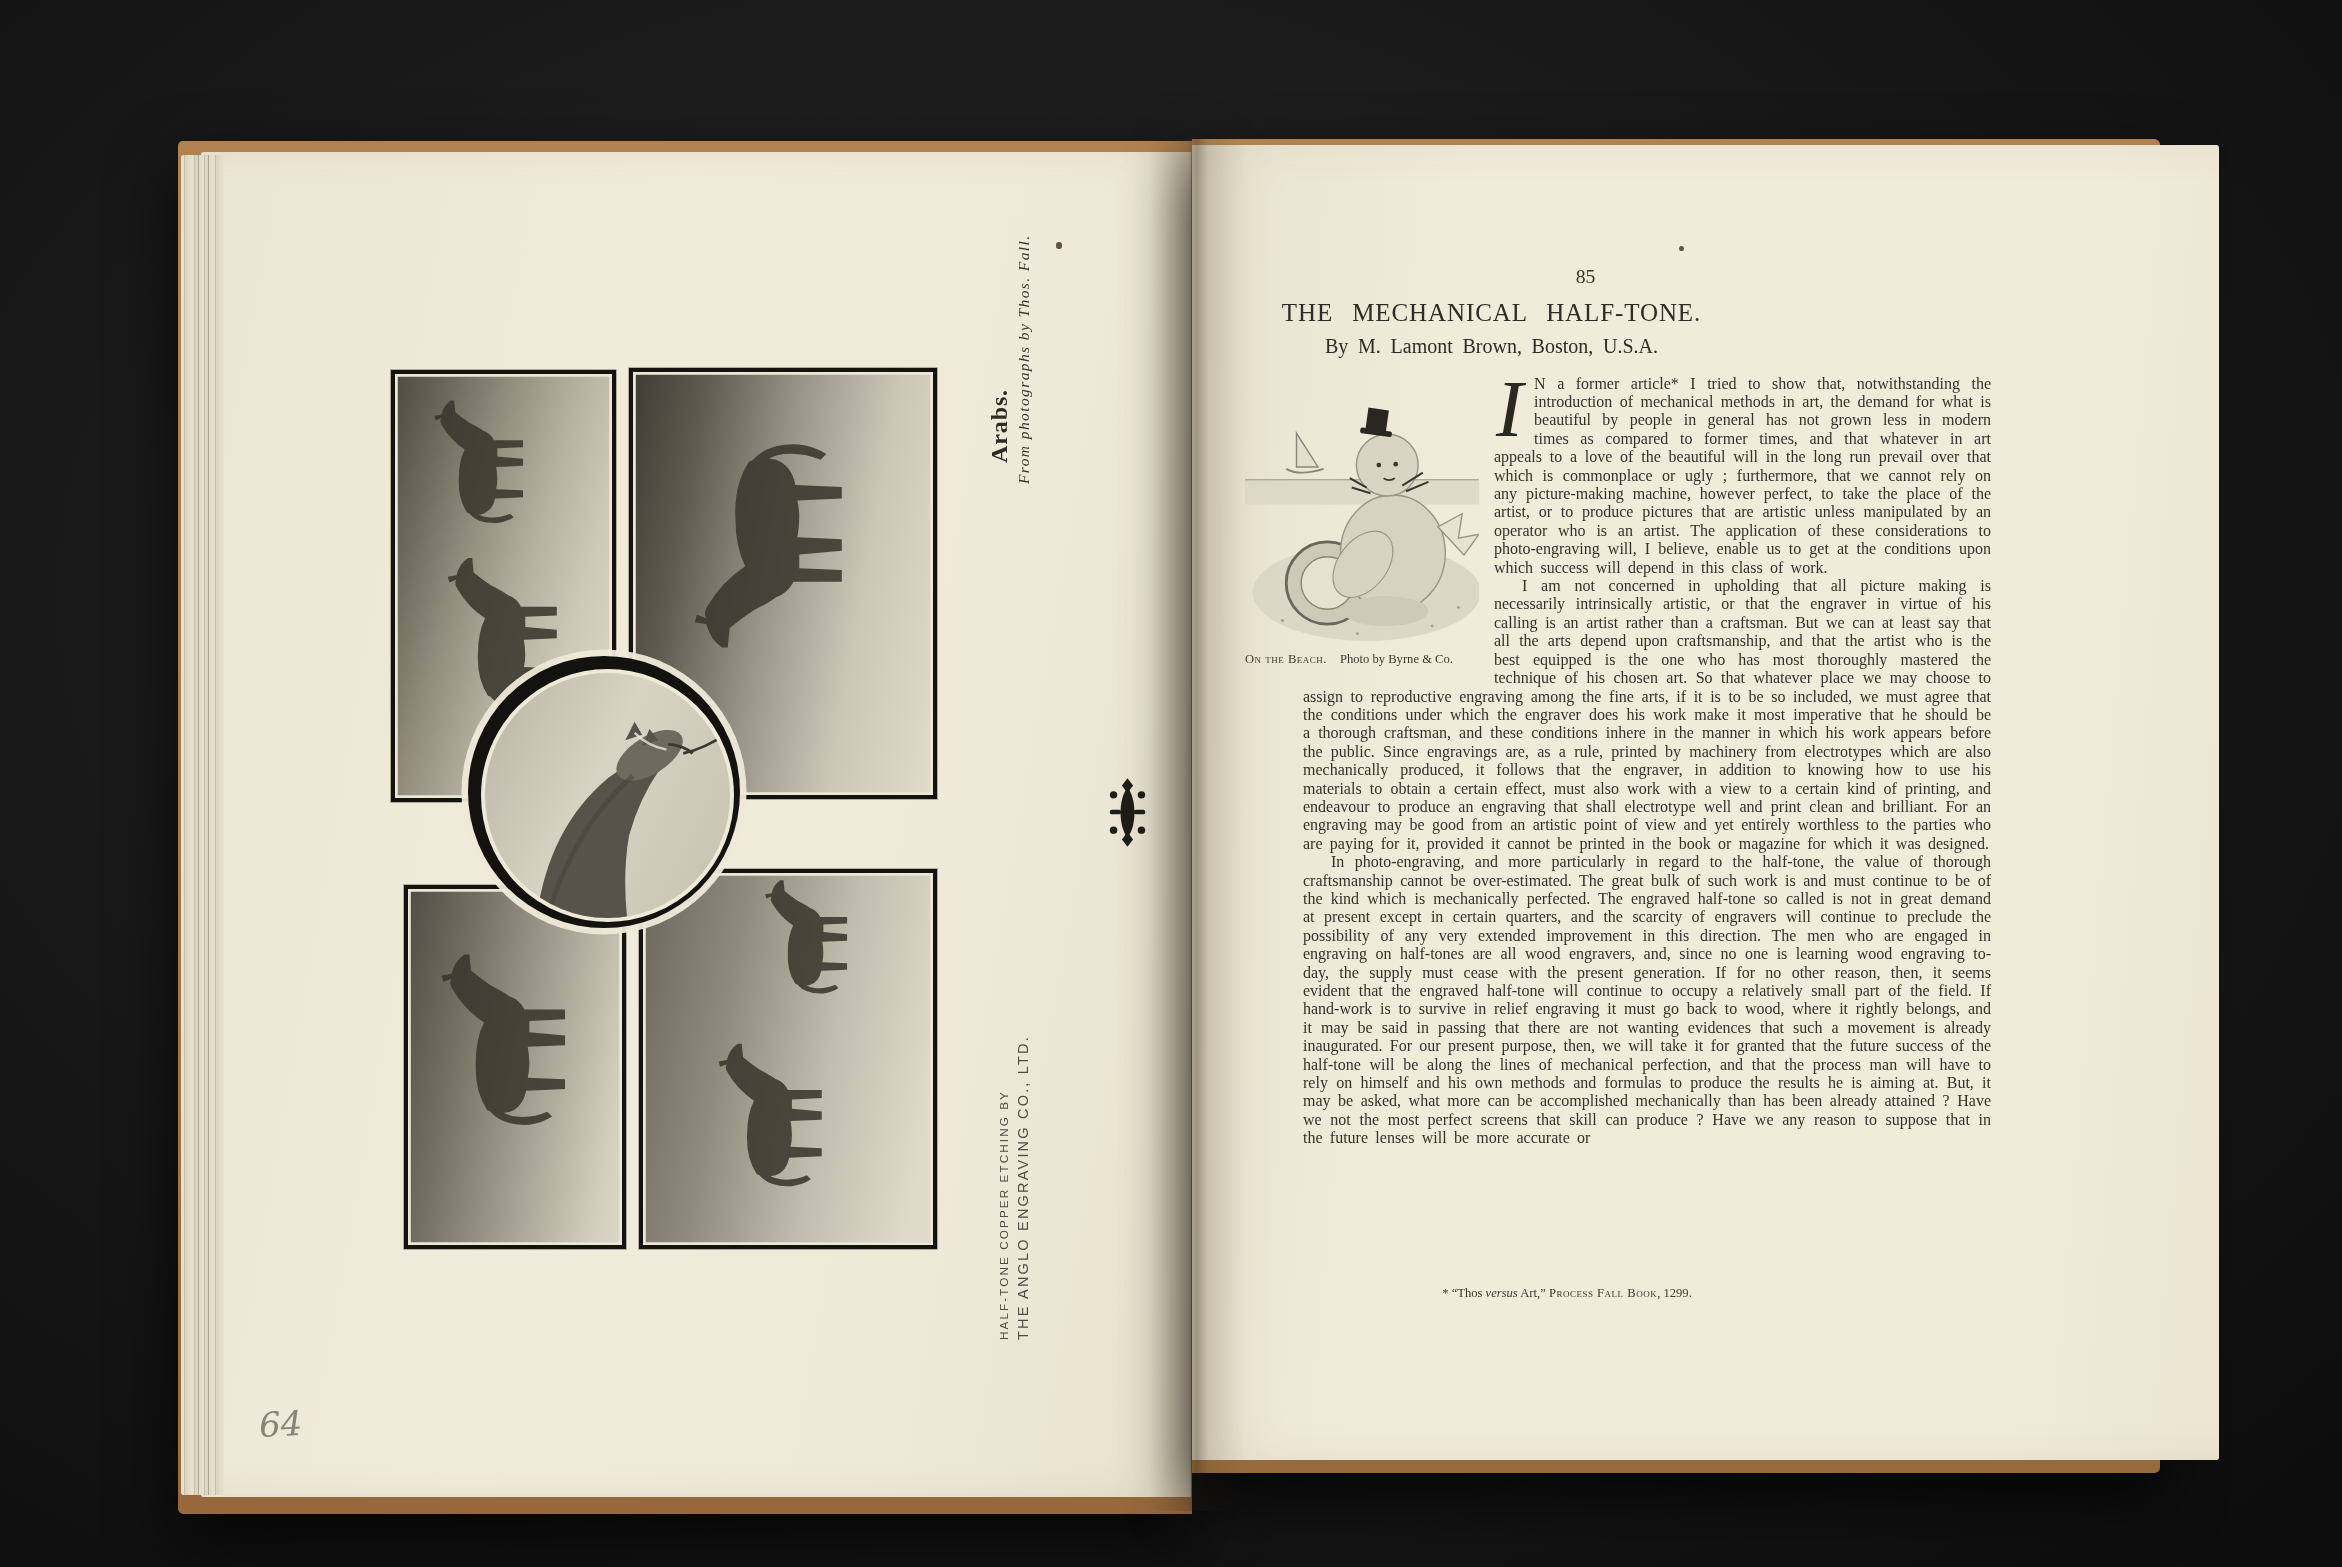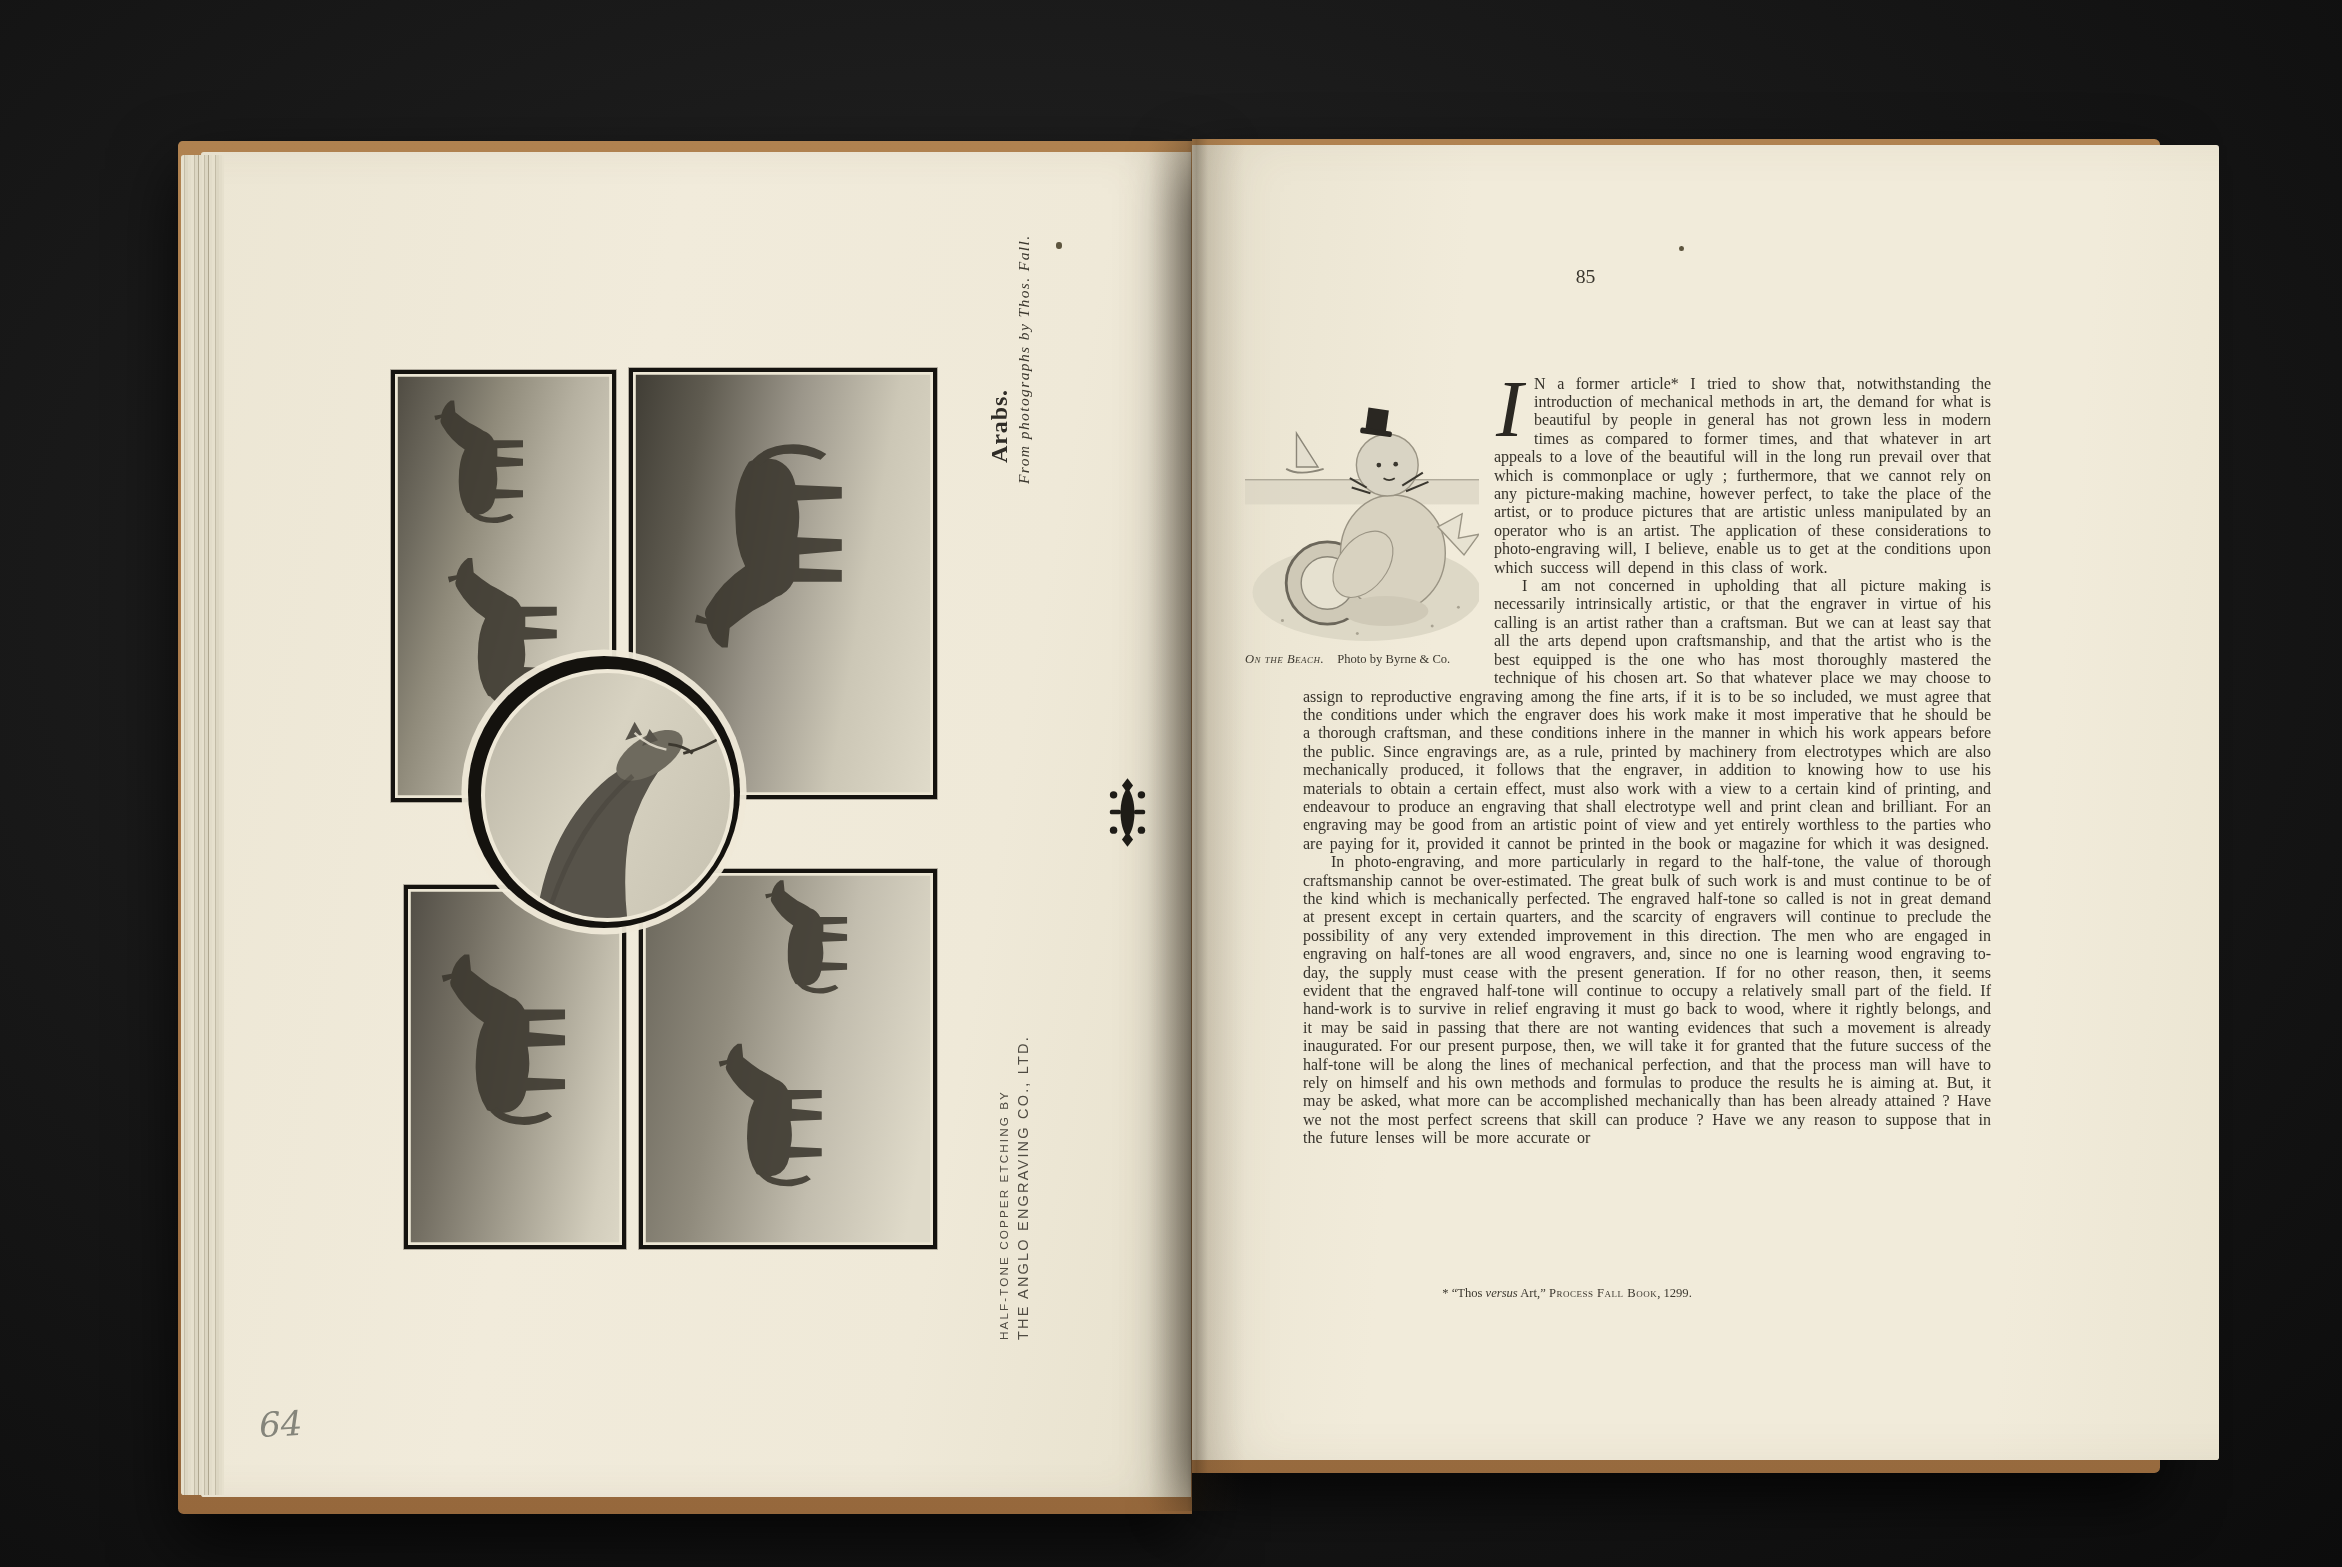--- a/index.html
+++ b/index.html
@@ -66,21 +66,21 @@
     font-size:19.7px;color:#3a362e;}
   .heading{position:absolute;left:37px;top:154px;width:525px;text-align:center;color:#2f2b25;}
   .heading .title{font-size:25px;letter-spacing:0.9px;word-spacing:12px;}
   .heading .byline{font-size:20px;word-spacing:4.7px;margin-top:8.4px;}
   .article{position:absolute;left:111px;top:230px;width:688px;color:#35312a;}
   .article p{margin:0;text-align:justify;font-size:16px;line-height:18.4px;word-spacing:3.3px;}
   .article p + p{text-indent:28px;}
   .figure{float:left;width:234px;margin:0 15px 5.6px -58px;}
   .fig-photo{width:234px;height:270px;}
   .fig-caption{margin-top:3.7px;font-size:12.6px;color:#3c382f;white-space:nowrap;}
-  .fig-caption .sc{font-variant:small-caps;letter-spacing:0.5px;font-style:italic;}
+  .fig-caption .sc{font-variant:small-caps;letter-spacing:0.5px;}
   .fig-caption .credit{margin-left:13px;margin-top:31px;}
   .dropcap{float:left;font-style:italic;font-size:81px;line-height:.72;height:60px;
     margin:5.6px 11.2px 0 1.9px;color:#2b2822;}
   .footnote{position:absolute;left:75px;top:1141px;width:600px;text-align:center;
     font-size:12.6px;color:#3c382f;}
   .footnote .it{font-style:italic;}
   .footnote .sc{font-variant:small-caps;letter-spacing:0.5px;}
 </style>
 </head>
 <body>
@@ -182,20 +182,24 @@
     </div>
   </div>
 
   <div class="book-right">
     <div class="gray-edge"></div>
     <div class="pink-edge"></div>
     <div class="page-right">
 
       <div class="pageno">85</div>
 
+      <div class="heading">
+        <div class="title">THE MECHANICAL HALF-TONE.</div>
+        <div class="byline">By M. Lamont Brown, Boston, U.S.A.</div>
+      </div>
 
       <div class="article">
         <div class="figure">
           <svg class="fig-photo" viewBox="0 0 250 288">
             <path d="M0,112 H250" stroke="#9a9484" stroke-width="1.5"></path>
             <rect x="0" y="112" width="250" height="26" fill="#d8d3c2" opacity=".7"></rect>
             <path d="M55,62 L55,98 L78,98 Z" fill="#e4dfcf" stroke="#8b8678" stroke-width="1.5"></path>
             <path d="M44,100 q14,8 40,0" stroke="#8b8678" stroke-width="2" fill="none"></path>
             <ellipse cx="130" cy="232" rx="122" ry="52" fill="#ddd8c6"></ellipse>
             <circle cx="88" cy="222" r="44" fill="#cfc9b7" stroke="#6b665a" stroke-width="3"></circle>

